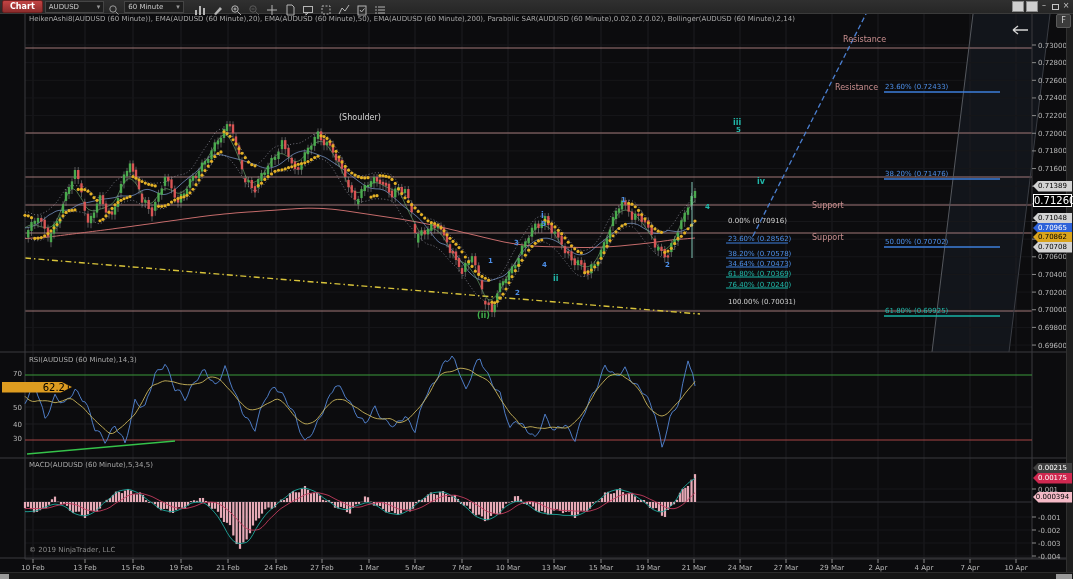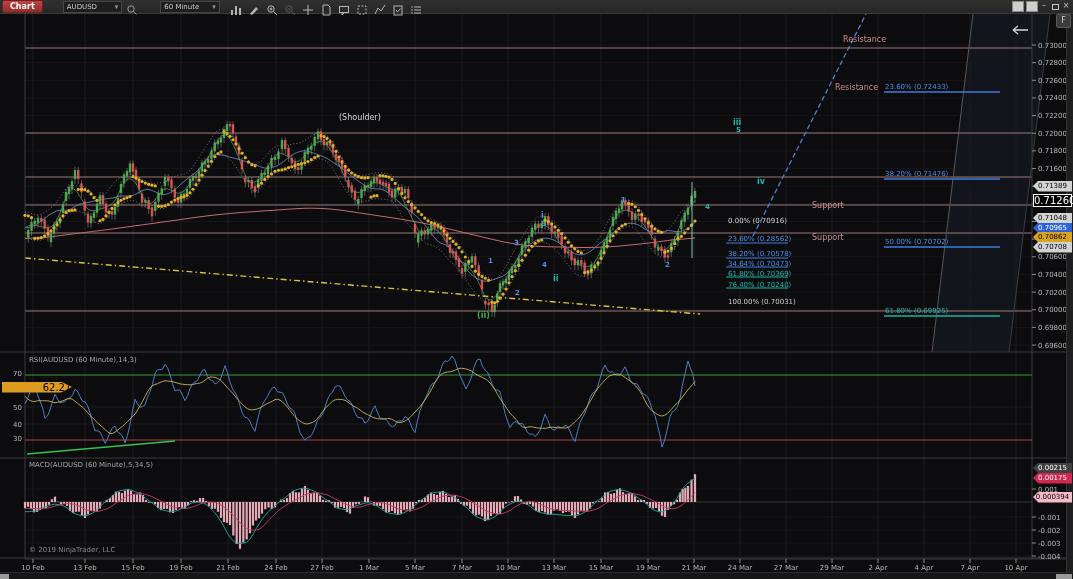--- a/index.html
+++ b/index.html
@@ -1,20 +1,20 @@
 <!DOCTYPE html>
 <html><head>
 <meta charset="utf-8">
 <style>
   html,body{margin:0;padding:0;background:#101010;font-family:"DejaVu Sans",sans-serif;}
   #screen{position:relative;width:1073px;height:579px;background:#0c0c0e;overflow:hidden;}
   
   #toolbar{position:absolute;left:0;top:0;width:1073px;height:13px;background:linear-gradient(#303030,#262626);border-bottom:1px solid #3a3a3a;display:flex;align-items:center;z-index:30;}
   #chart-tab{height:11px;margin-left:2px;padding:0 7px;background:linear-gradient(#c24444,#8e2d2d);border:1px solid #6e2020;border-radius:2px;color:#fff;font-size:8px;line-height:11px;font-weight:bold;}
-  .combo{height:10px;margin-left:20px;padding:0 3px;background:#1e1e1e;border:1px solid #454545;color:#c9c9c9;font-size:7px;line-height:10px;display:flex;align-items:center;}
+  .combo{height:10px;margin-left:2px;padding:0 3px;background:#1e1e1e;border:1px solid #454545;color:#c9c9c9;font-size:7px;line-height:10px;display:flex;align-items:center;}
   .combo .combo-txt{display:inline-block;min-width:44px;}
   .combo .chev{color:#9a9a9a;font-size:7px;margin-left:4px;}
   .tbtn{display:inline-block;width:14px;height:12px;margin-left:4px;}
   .tbtn svg{width:12px;height:12px;}
   #tool-icons{display:flex;align-items:center;margin-left:6px;}
   #win-controls{position:absolute;right:2px;top:1px;display:flex;align-items:center;height:11px;}
   .wsq{width:10px;height:9px;background:#cfcfcf;border:1px solid #8a8a8a;margin-left:2px;}
   .wbtn{width:10px;height:11px;margin-left:1px;color:#c4c4c4;font-size:8px;line-height:10px;text-align:center;}
   .restore-glyph{display:inline-block;width:5px;height:4px;border:1px solid #c4c4c4;margin-top:3px;}
   
@@ -1157,20 +1157,21 @@
       </div>
     <div id="win-controls">
       <span class="wsq"></span>
       <span class="wsq"></span>
       <span class="wbtn">–</span>
       <span class="wbtn"><span class="restore-glyph"></span></span>
       <span class="wbtn">×</span>
     </div>
   </div>
 
+  <div class="lbl ind" style="left:29px;top:15px;max-width:990px;overflow:hidden">HeikenAshi8(AUDUSD (60 Minute)), EMA(AUDUSD (60 Minute),20), EMA(AUDUSD (60 Minute),50), EMA(AUDUSD (60 Minute),200), Parabolic SAR(AUDUSD (60 Minute),0.02,0.2,0.02), Bollinger(AUDUSD (60 Minute),2,14)</div>
   <div class="lbl ind" style="left:29px;top:356px">RSI(AUDUSD (60 Minute),14,3)</div>
   <div class="lbl ind" style="left:29px;top:461px">MACD(AUDUSD (60 Minute),5,34,5)</div>
   <div class="lbl" id="copyright">© 2019 NinjaTrader, LLC</div>
 
   <div id="f-btn">F</div>
   <div id="price-axis-zone"></div>
   <div id="time-axis-zone"></div>
   <div id="right-strip"></div>
   <div id="bottom-strip">
     <div class="nub" style="left:0"></div>

